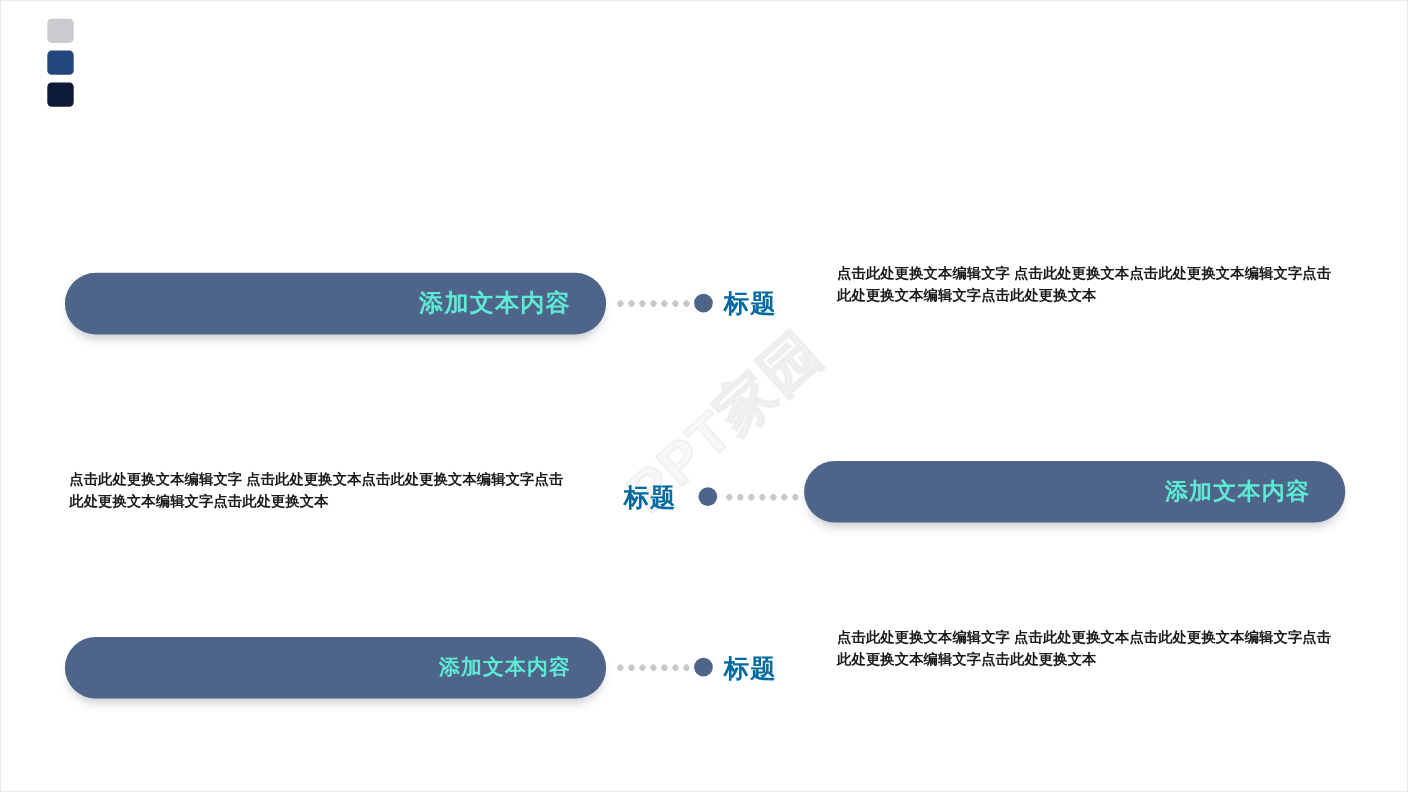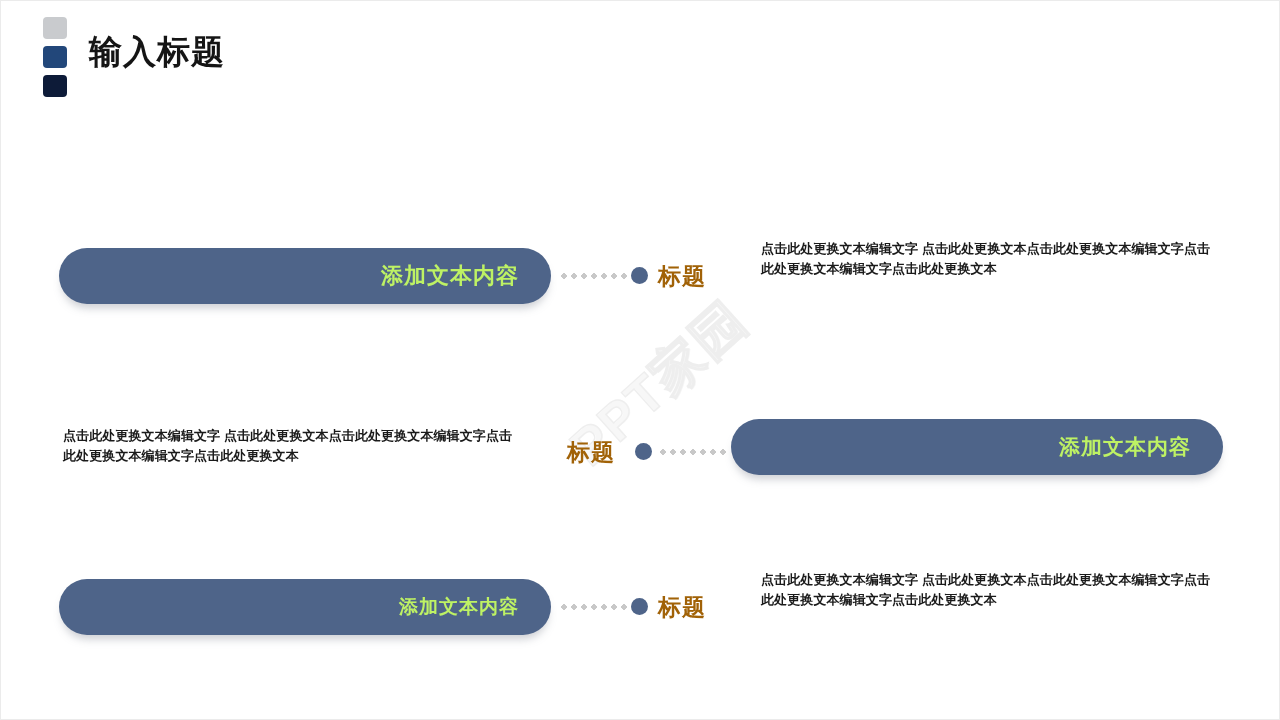--- a/index.html
+++ b/index.html
@@ -95,21 +95,21 @@
     height: 56px;
     background: #4e6489;
     border-radius: 28px;
     box-shadow: 0 7px 9px -3px rgba(120,125,140,0.38);
     display: flex;
     align-items: center;
     justify-content: flex-end;
     box-sizing: border-box;
   }
   .pill-text {
-    color: #bef264;
+    color: #5eead4;
     font-size: 21px;
     font-weight: bold;
     letter-spacing: 1px;
     white-space: nowrap;
   }
   .pill.p1 { left: 58px;  width: 492px; padding-right: 32px; }
   .pill.p1 .pill-text { font-size: 22px; }
   .pill.p2 { left: 730px; width: 492px; padding-right: 32px; top: 5px; }
   .pill.p3 { left: 58px;  width: 492px; padding-right: 32px; }
   .pill.p3 .pill-text { font-size: 19px; }
@@ -127,21 +127,21 @@
     position: absolute;
     width: 17px;
     height: 17px;
     border-radius: 50%;
     background: #4e6489;
   }
   .node-label {
     position: absolute;
     font-size: 23px;
     font-weight: bold;
-    color: #a16207;
+    color: #0369a1;
     letter-spacing: 1px;
     white-space: nowrap;
     line-height: 1;
   }
 
   
   .r1 .dotline   { left: 558px; top: 30px; width: 70px; }
   .r1 .node-dot  { left: 630px; top: 24px; }
   .r1 .node-label{ left: 657px; top: 22px; }
 
@@ -172,21 +172,20 @@
 <body>
 
 <div id="slide">
 
   <div class="logo-stack">
     <div class="logo-sq s1"></div>
     <div class="logo-sq s2"></div>
     <div class="logo-sq s3"></div>
   </div>
 
-  <div class="slide-title">输入标题</div>
 
   <div class="watermark">
     <span>PPT家园</span>
   </div>
 
   <div class="row r1">
     <div class="pill p1">
       <span class="pill-text">添加文本内容</span>
     </div>
     <div class="dotline"></div>

